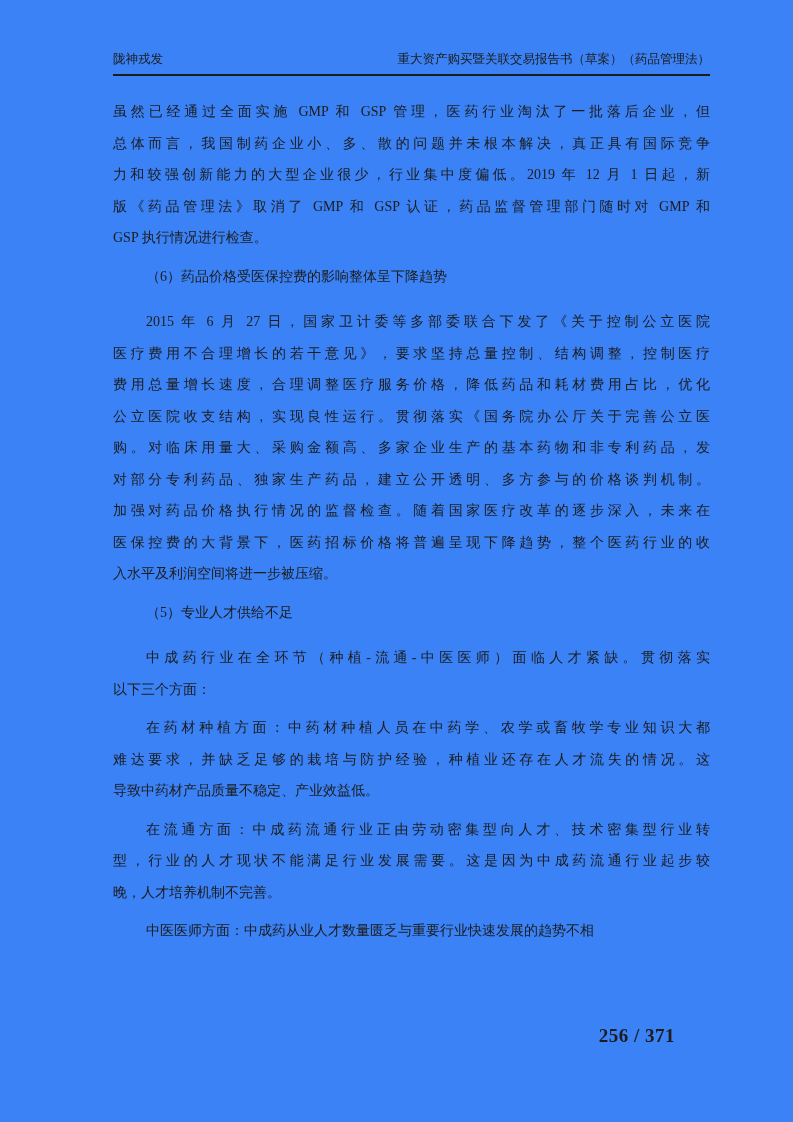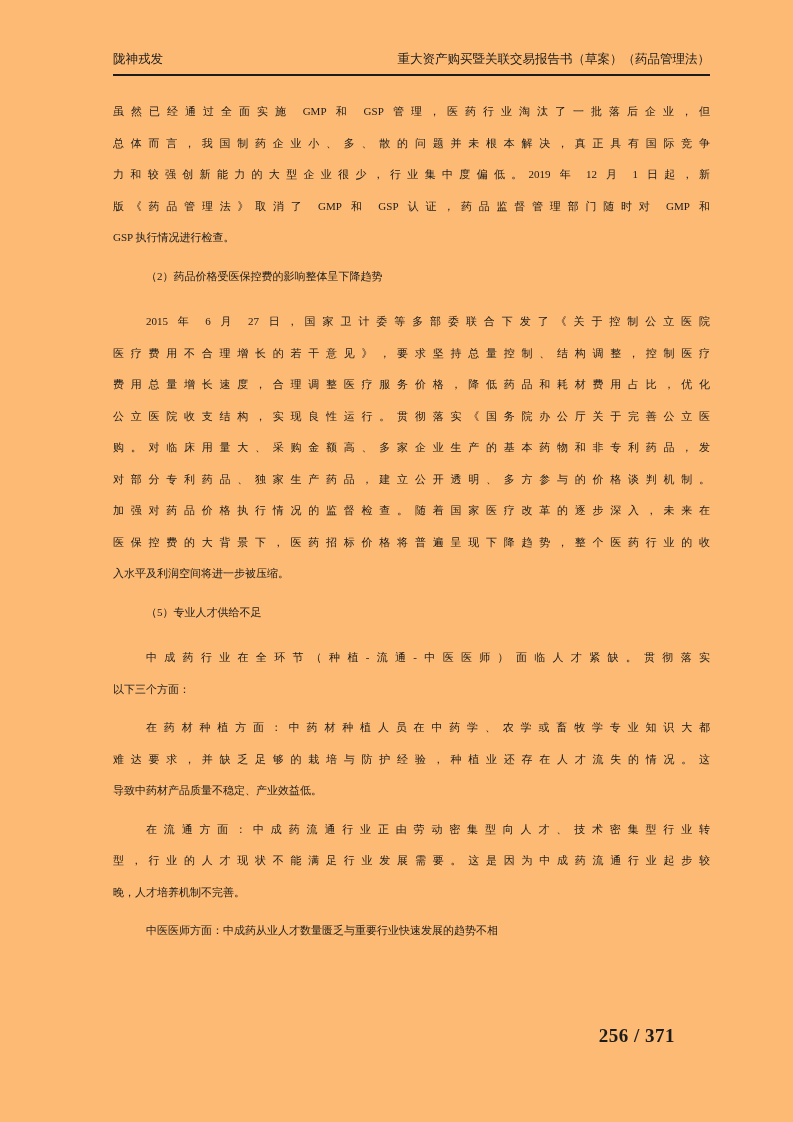--- a/index.html
+++ b/index.html
@@ -1,20 +1,20 @@
 <!DOCTYPE html>
 <html><head>
 <meta charset="utf-8">
 <style>
   html, body { margin: 0; padding: 0; background: #ffffff; }
   .page {
     position: relative;
     width: 793px;
     height: 1122px;
-    background: #fdba74;
+    background: #3b82f6;
     font-family: "Liberation Serif", "DejaVu Serif", serif;
     color: #1c1c1c;
     overflow: hidden;
   }
   .header {
     position: absolute;
     left: 113px;
     top: 51px;
     width: 597px;
     display: flex;
@@ -25,21 +25,21 @@
     padding-bottom: 7px;
     border-bottom: 2px solid #1c1c1c;
   }
   .header .hleft { white-space: nowrap; }
   .header .hright { white-space: nowrap; }
   .content {
     position: absolute;
     left: 113px;
     top: 96px;
     width: 597px;
-    font-size: 11px;
+    font-size: 14px;
     line-height: 31.5px;
   }
   .para { margin: 0 0 7px 0; }
   .line {
     text-align: justify;
     text-align-last: justify;
   }
   .line.last { text-align-last: left; }
   .line.ind { text-indent: 33px; }
   .heading {
@@ -69,21 +69,21 @@
   <div class="content">
 
     <div class="para">
       <div class="line">虽然已经通过全面实施 GMP 和 GSP 管理，医药行业淘汰了一批落后企业，但</div>
       <div class="line">总体而言，我国制药企业小、多、散的问题并未根本解决，真正具有国际竞争</div>
       <div class="line">力和较强创新能力的大型企业很少，行业集中度偏低。2019 年 12 月 1 日起，新</div>
       <div class="line">版《药品管理法》取消了 GMP 和 GSP 认证，药品监督管理部门随时对 GMP 和</div>
       <div class="line last">GSP 执行情况进行检查。</div>
     </div>
 
-    <div class="heading">（2）药品价格受医保控费的影响整体呈下降趋势</div>
+    <div class="heading">（6）药品价格受医保控费的影响整体呈下降趋势</div>
 
     <div class="para">
       <div class="line ind">2015 年 6 月 27 日，国家卫计委等多部委联合下发了《关于控制公立医院</div>
       <div class="line">医疗费用不合理增长的若干意见》，要求坚持总量控制、结构调整，控制医疗</div>
       <div class="line">费用总量增长速度，合理调整医疗服务价格，降低药品和耗材费用占比，优化</div>
       <div class="line">公立医院收支结构，实现良性运行。贯彻落实《国务院办公厅关于完善公立医</div>
       <div class="line">购。对临床用量大、采购金额高、多家企业生产的基本药物和非专利药品，发</div>
       <div class="line">对部分专利药品、独家生产药品，建立公开透明、多方参与的价格谈判机制。</div>
       <div class="line">加强对药品价格执行情况的监督检查。随着国家医疗改革的逐步深入，未来在</div>
       <div class="line">医保控费的大背景下，医药招标价格将普遍呈现下降趋势，整个医药行业的收</div>

